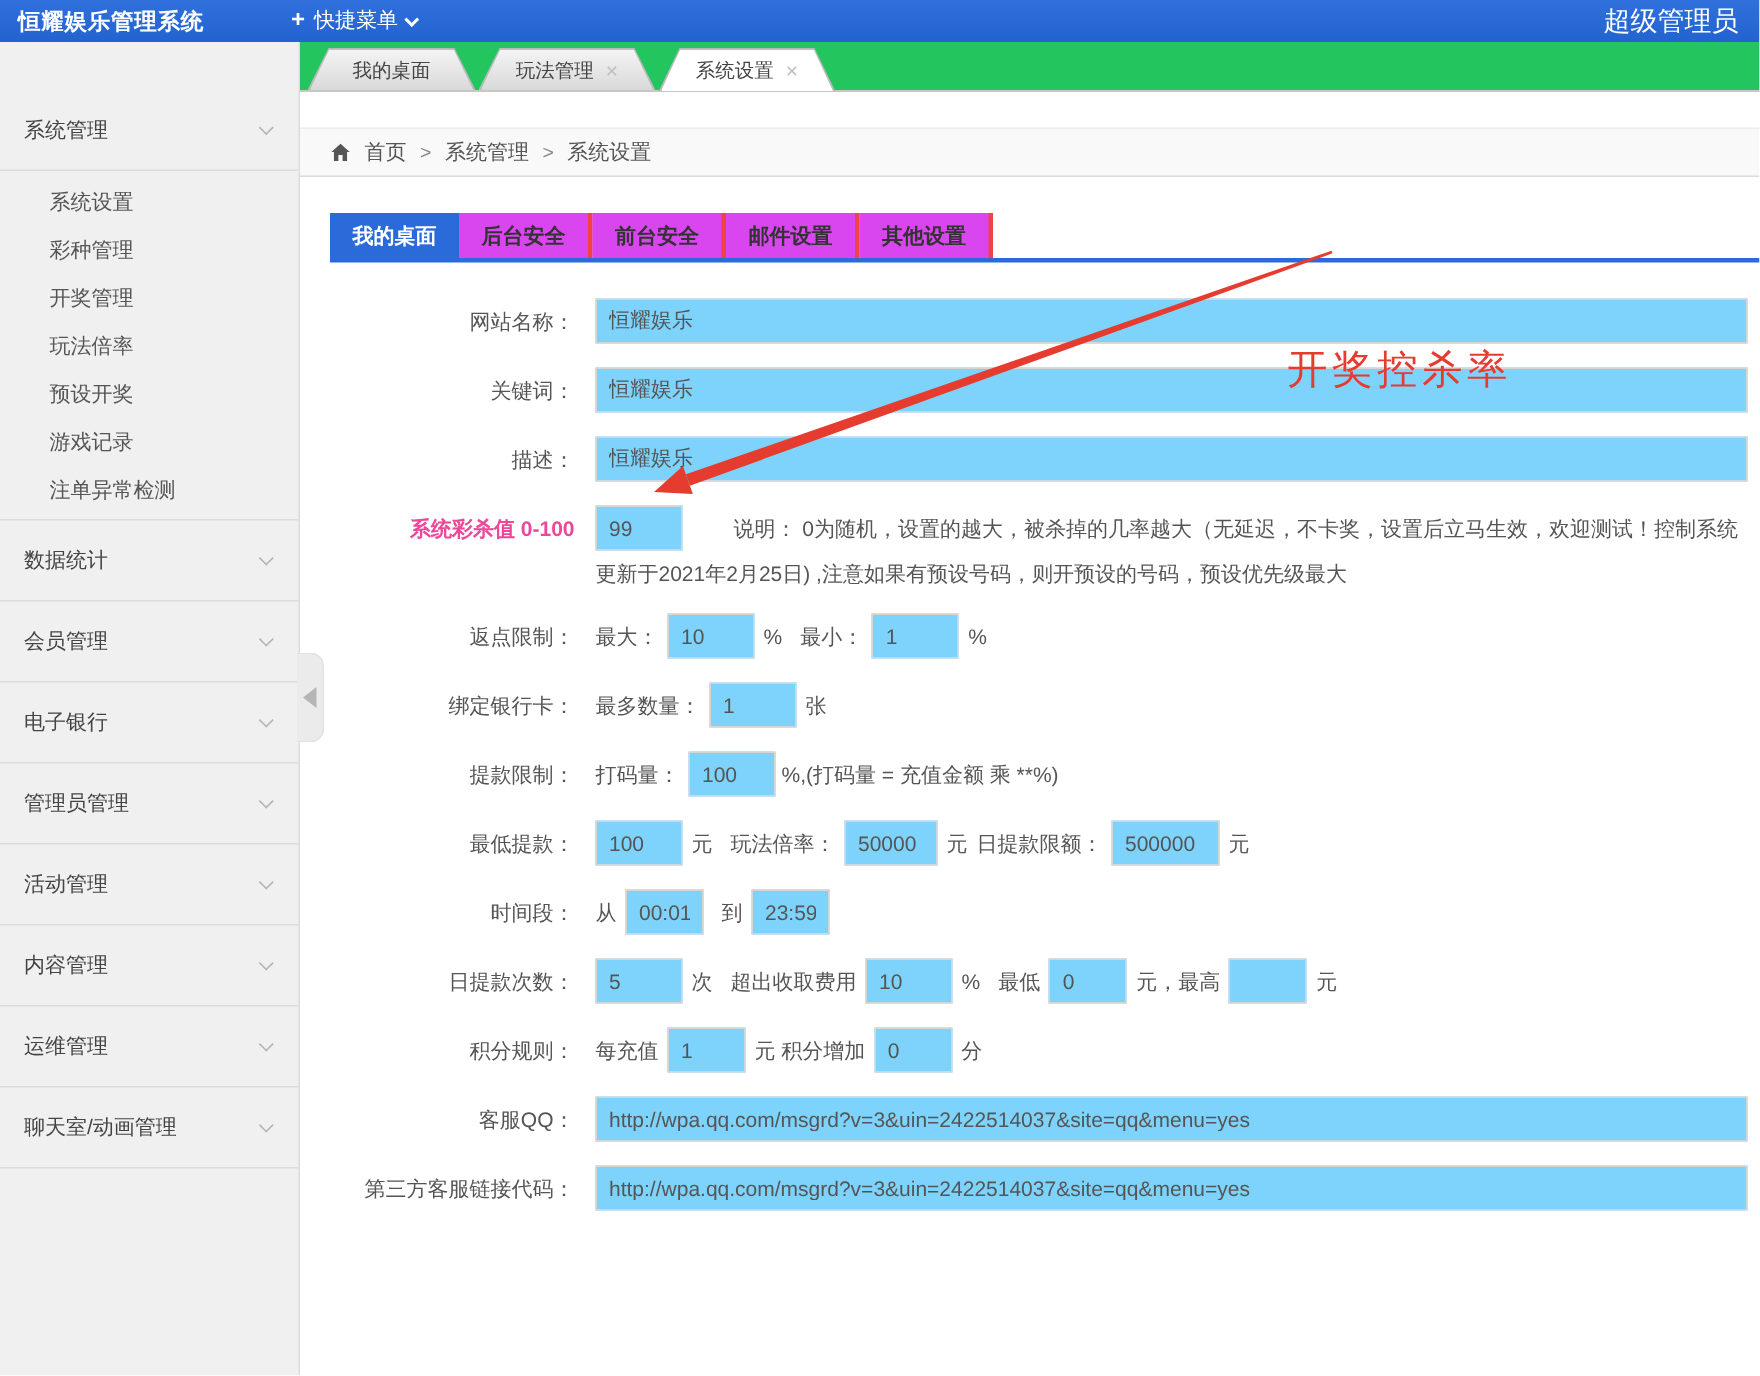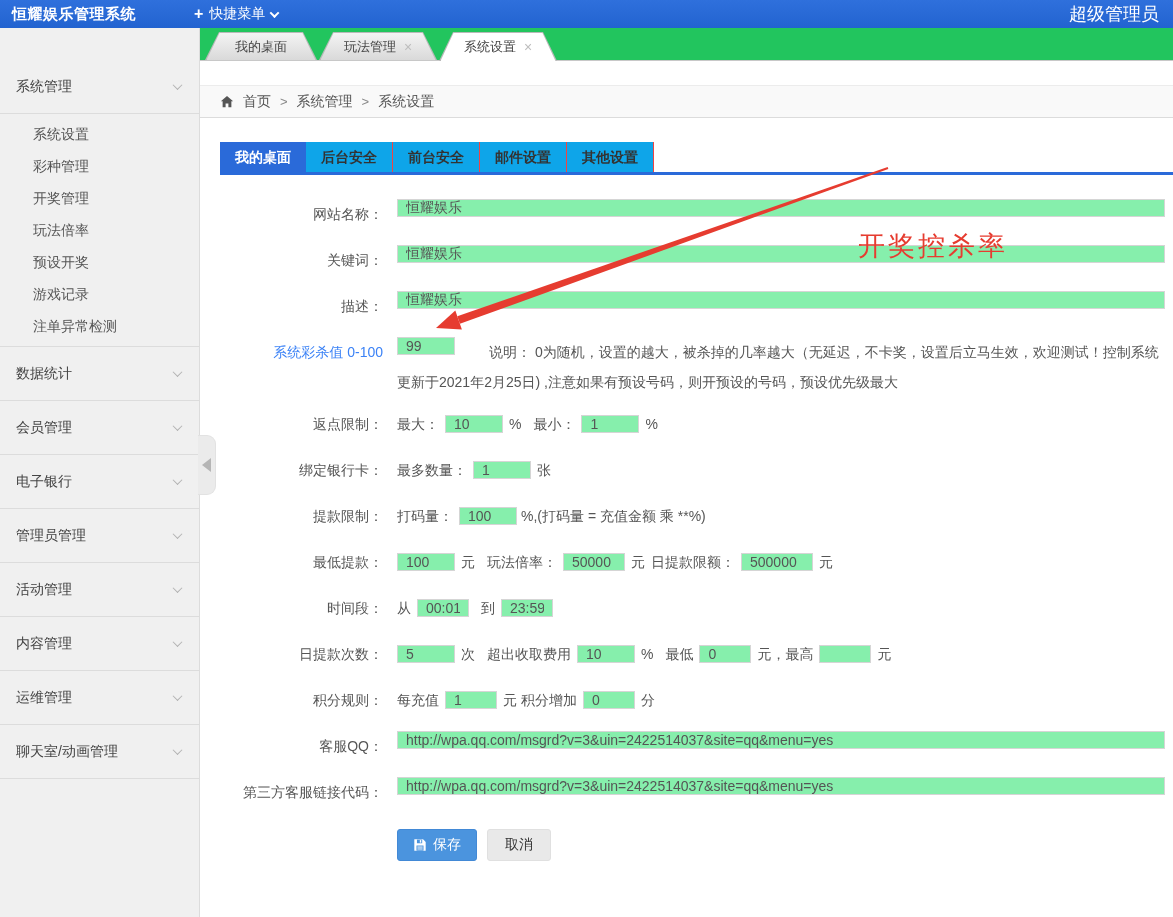--- a/index.html
+++ b/index.html
@@ -37,31 +37,31 @@
   .wtab-close { color:#bdbdbd; font-size:14px; line-height:1; cursor:pointer; }
 
   
   .breadcrumb { margin-top:24px; height:33px; background:#f9f9f9; border-top:1px solid #ececec; border-bottom:1px solid #dcdcdc; display:flex; align-items:center; gap:9px; padding-left:20px; font-size:14px; color:#555;text-align:center; }
   .crumb { cursor:pointer; }
   .crumb-sep { color:#888; font-size:13px; }
 
   
   .content { padding:24px 0 0 20px; }
   .stabbar { display:flex; border-bottom:3px solid #2a6ad9; }
-  .stab { height:30px; line-height:30px; padding:0 15px; font-size:14px; font-weight:bold; color:#333; background:#0ea5e9; border-right:1px solid #ef4444; cursor:pointer; }
+  .stab { height:30px; line-height:30px; padding:0 15px; font-size:14px; font-weight:bold; color:#333; background:#d946ef; border-right:3px solid #ef4444; cursor:pointer; }
   .stab.active { background:#2a6ad9; color:#fff; border-right:none; }
 
   
   .form { margin-top:24px; }
   .frow { display:flex; align-items:flex-start; margin-bottom:16px; }
   .flabel { flex:0 0 163px; width:163px; text-align:right; line-height:30px; font-size:14px; color:#555; margin-right:14px; white-space:nowrap; }
-  .flabel.red { color:#3b82f6; }
+  .flabel.red { color:#ec4899;font-weight:bold; }
   .field { flex:1; display:flex; align-items:center; gap:6px; padding-right:8px; font-size:14px; color:#555; line-height:30px; }
   .field .tok { white-space:nowrap; }
-  input.txt { height:18px; border:1px solid #d5d5d5; padding:0 8px; font-size:14px; color:#555; font-family:inherit; background:#86efac; outline:none; border-radius:0; }
+  input.txt { height:30px; border:1px solid #d5d5d5; padding:0 8px; font-size:14px; color:#555; font-family:inherit; background:#7dd3fc; outline:none; border-radius:0; }
   .w-full { flex:1; min-width:0; }
   .w58 { width:58px; } .w52 { width:52px; } .w62 { width:62px; } .w72 { width:72px; }
   .field.noteflow { display:block; }
   .field.noteflow input { vertical-align:top; margin-right:14px; display:inline-block; }
   .notetext { line-height:30px;margin-left:20px; }
 
   
   .btnrow { display:flex; gap:10px; margin-left:177px; margin-top:22px; }
   .btn-save { background:#4b94de; border:1px solid #4289d6; color:#fff; height:32px; padding:0 15px; border-radius:3px; font-size:14px; display:flex; align-items:center; gap:6px; cursor:pointer; font-family:inherit; }
   .btn-cancel { background:#e9e9e9; border:1px solid #e0e0e0; color:#333; height:32px; padding:0 17px; border-radius:3px; font-size:14px; cursor:pointer; font-family:inherit; }
@@ -298,34 +298,20 @@
             </div>
         </div>
 
         <div class="frow">
           <div class="flabel">第三方客服链接代码：</div>
           <div class="field">
               <input class="txt w-full" value="http://wpa.qq.com/msgrd?v=3&amp;uin=2422514037&amp;site=qq&amp;menu=yes" style="">
             </div>
         </div>
 
-        <div class="btnrow">
-          <button class="btn-save">
-            <svg width="14" height="14" viewBox="0 0 16 16">
-              <path d="M1.5 1.5 H11.5 L14.5 4.5 V14.5 H1.5 Z" fill="#fff"></path>
-              <rect x="4.5" y="1.8" width="6" height="4.2" fill="#4b94de"></rect>
-              <rect x="7.8" y="2.4" width="1.6" height="2.9" fill="#fff"></rect>
-              <rect x="4" y="8.6" width="8" height="5.9" fill="#4b94de"></rect>
-              <rect x="5" y="9.8" width="6" height="1.1" fill="#fff"></rect>
-              <rect x="5" y="12" width="6" height="1.1" fill="#fff"></rect>
-            </svg>
-            <span>保存</span>
-          </button>
-          <button class="btn-cancel">取消</button>
-        </div>
 
       </div>
     </div>
   </div>
 
   <div class="annotation-layer">
     <svg width="1173" height="917" viewBox="0 0 1173 917">
       <polygon points="887.7,167.1 888.3,168.9 459.9,323.8 457.3,316.2" fill="#e63c30"></polygon>
       <polygon points="436,328 455.3,310.6 461.9,329.4" fill="#e63c30"></polygon>
     </svg>

